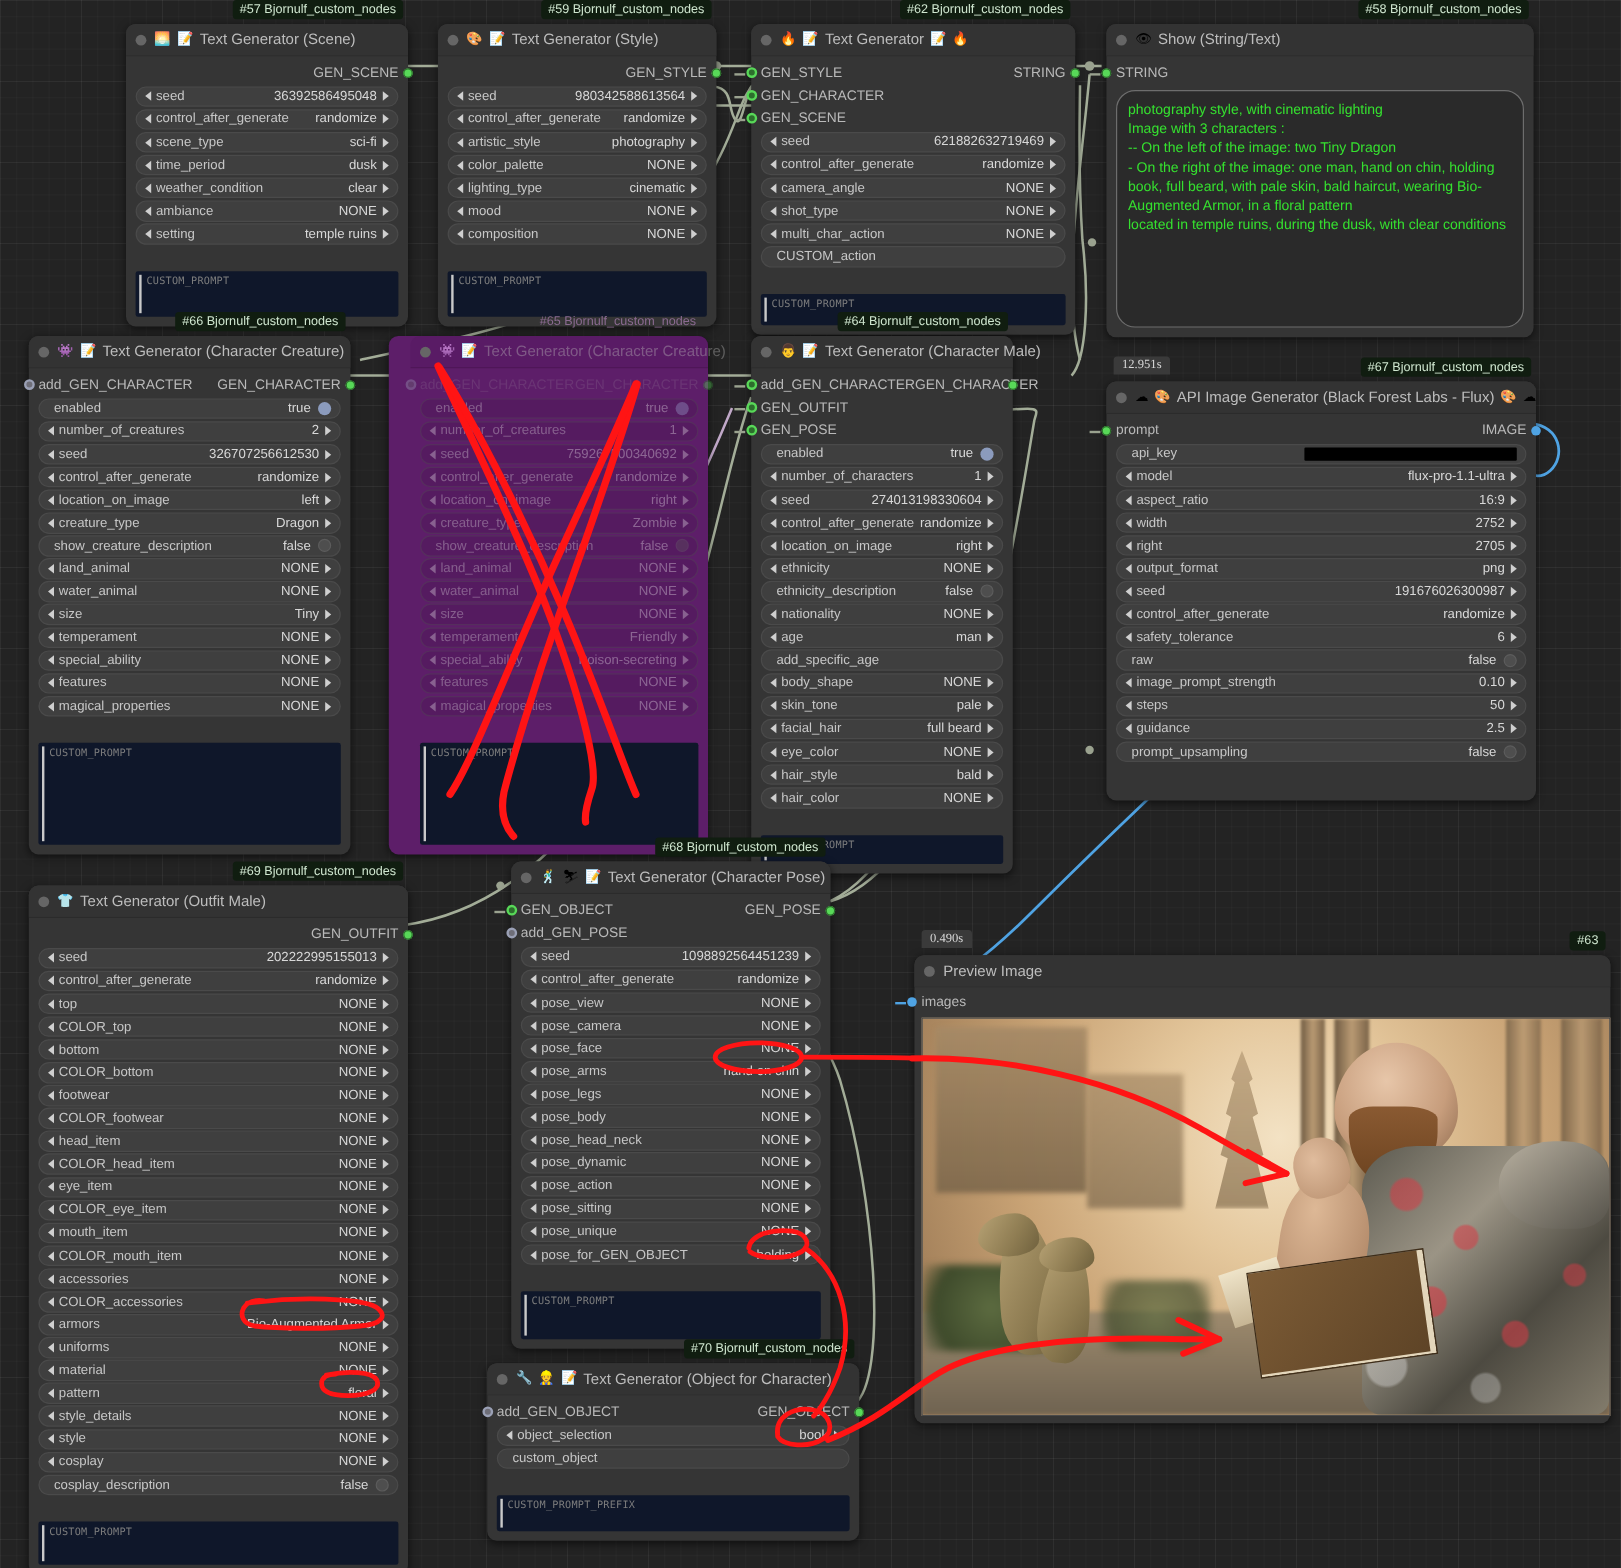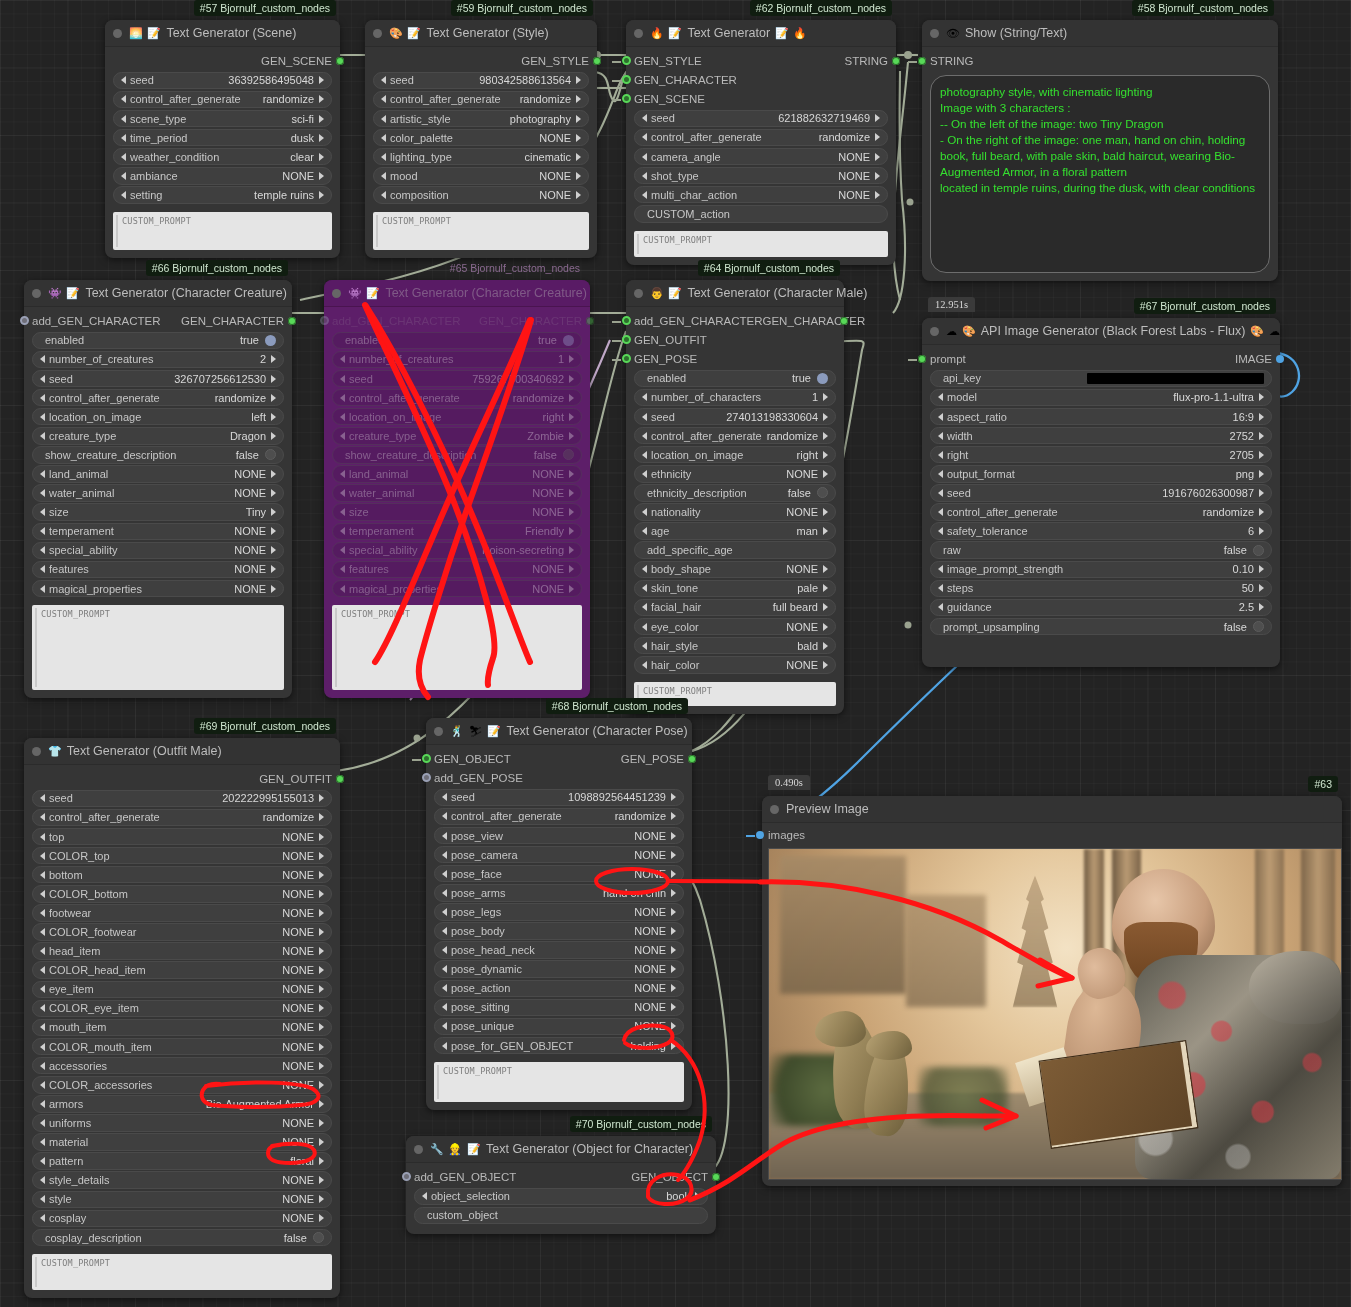--- a/index.html
+++ b/index.html
@@ -26,21 +26,21 @@
   #anno  { position:absolute; inset:0; pointer-events:none; }
 
   
   .node {
     position:absolute;
     background:#353535;
     border-radius:8px;
     box-shadow:0 2px 7px rgba(0,0,0,0.55);
     overflow:visible;
   }
-  .node.disabled { background:#5d1e69; }
+  .node.disabled { background:#5d1e69;padding-left:18px; }
   .node.disabled .n-title, .node.disabled .widget,
   .node.disabled .slot-row, .node.disabled .port-label { opacity:0.38; }
   .node.disabled .widget { background:#4a1854; }
 
   .n-head {
     height:27px; display:flex; align-items:center; gap:5px;
     padding:0 8px; border-radius:8px 8px 0 0;
     background:#333333; border-bottom:1px solid #2b2b2b;
   }
   .node.disabled .n-head { background:#57196299; border-bottom:1px solid #4a1450; }
@@ -112,22 +112,22 @@
   }
   .toggle.on  { background:#8b9bbd; }
   .toggle.off { background:#4e4e4e; border:1px solid #5c5c5c; }
   .apikey-fill {
     margin-left:auto; width:55%; height:11px; background:#000; border-radius:1px;
   }
 
   
   .ta {
     position:relative;
-    background:#e5e5e5; border-radius:2px;
-    margin-top:8px; padding:4px 6px 4px 9px;
+    background:#0f172a; border-radius:2px;
+    margin-top:22px; padding:4px 6px 4px 9px;
     font-family:"DejaVu Sans Mono", monospace;
     font-size:8.5px; color:#7d7d7d; letter-spacing:0.2px;
   }
   .ta::before {
     content:""; position:absolute; left:3px; top:3px; bottom:3px;
     width:1.5px; background:#c9c9c9;
   }
 
   
   .showbox {
@@ -1234,20 +1234,21 @@
     </div>
     <div class="widget">
         <span class="arrow-l"></span>
         <span class="wlabel">object_selection</span>
         <span class="wval">book</span>
         <span class="arrow-r"></span>
       </div>
     <div class="widget plain">
         <span class="wlabel">custom_object</span>
       </div>
+    <div class="ta" style="height:30px">CUSTOM_PROMPT_PREFIX</div>
   </div>
 </div>
 
 <div class="node" style="left:762px; top:796px; width:580px;">
   <div class="id-badge">#63</div>
   <div class="time-badge">0.490s</div>
   <div class="n-head">
     <span class="collapse-dot"></span>
     <span class="n-title">Preview Image</span>
   </div>

